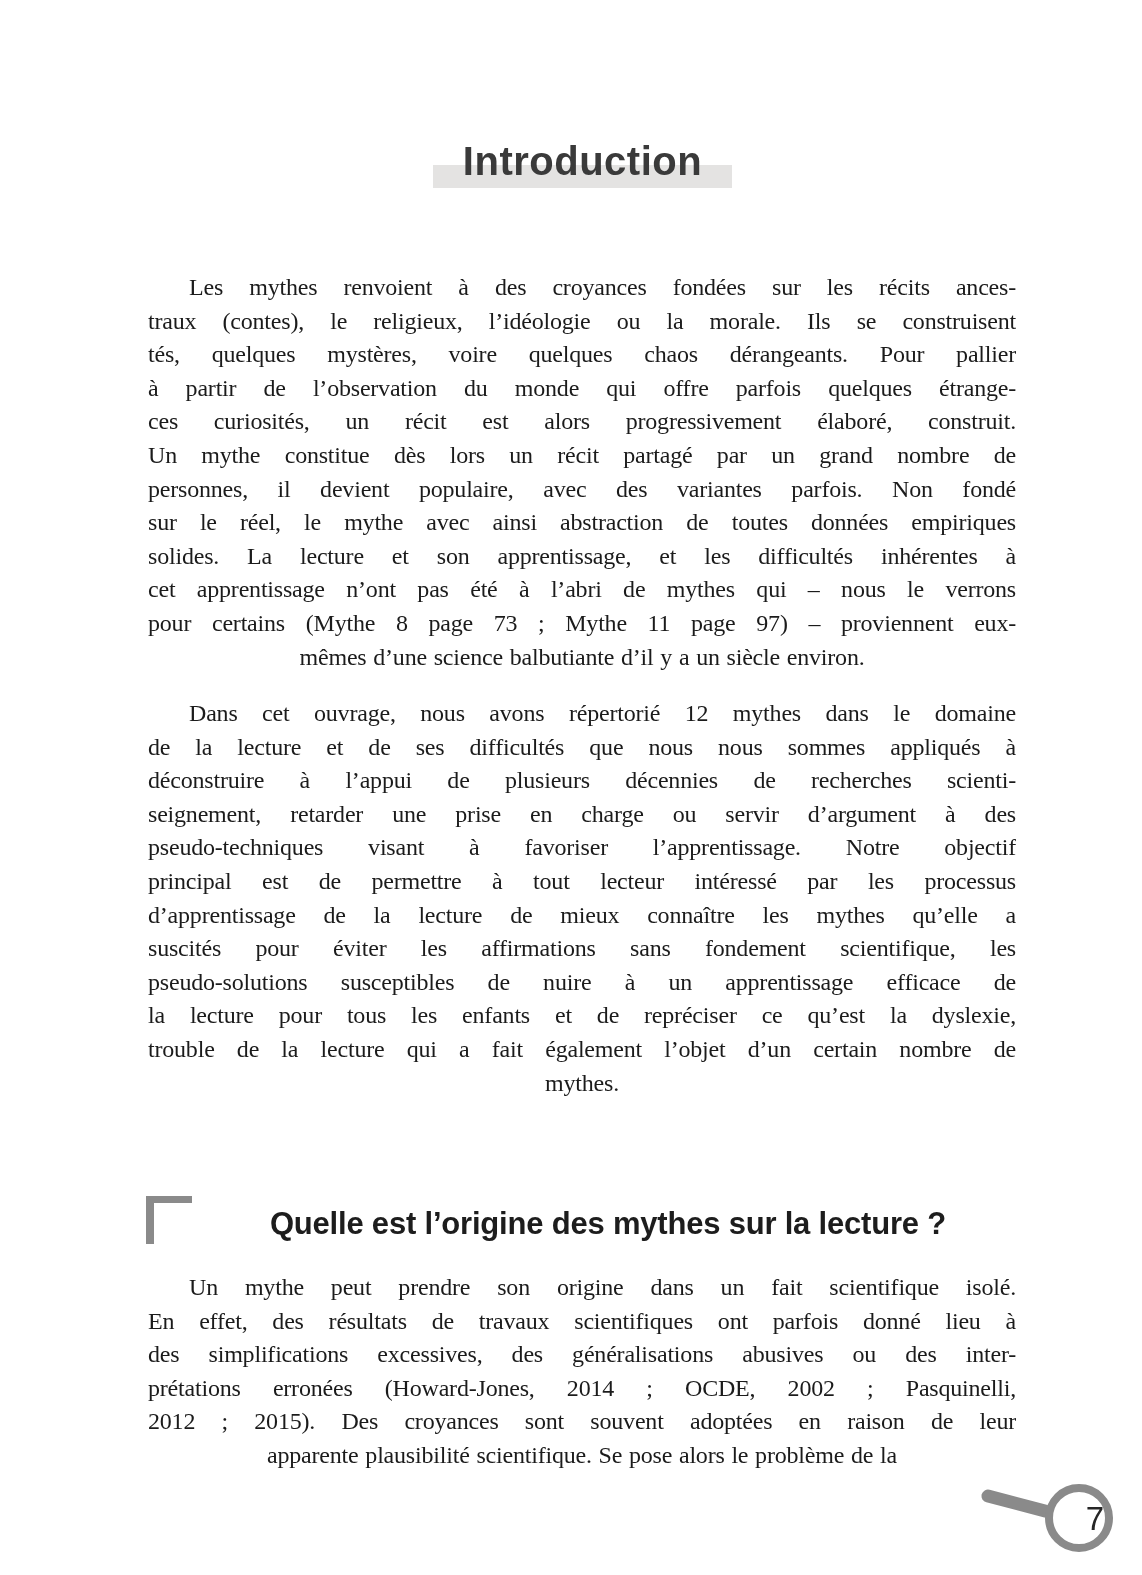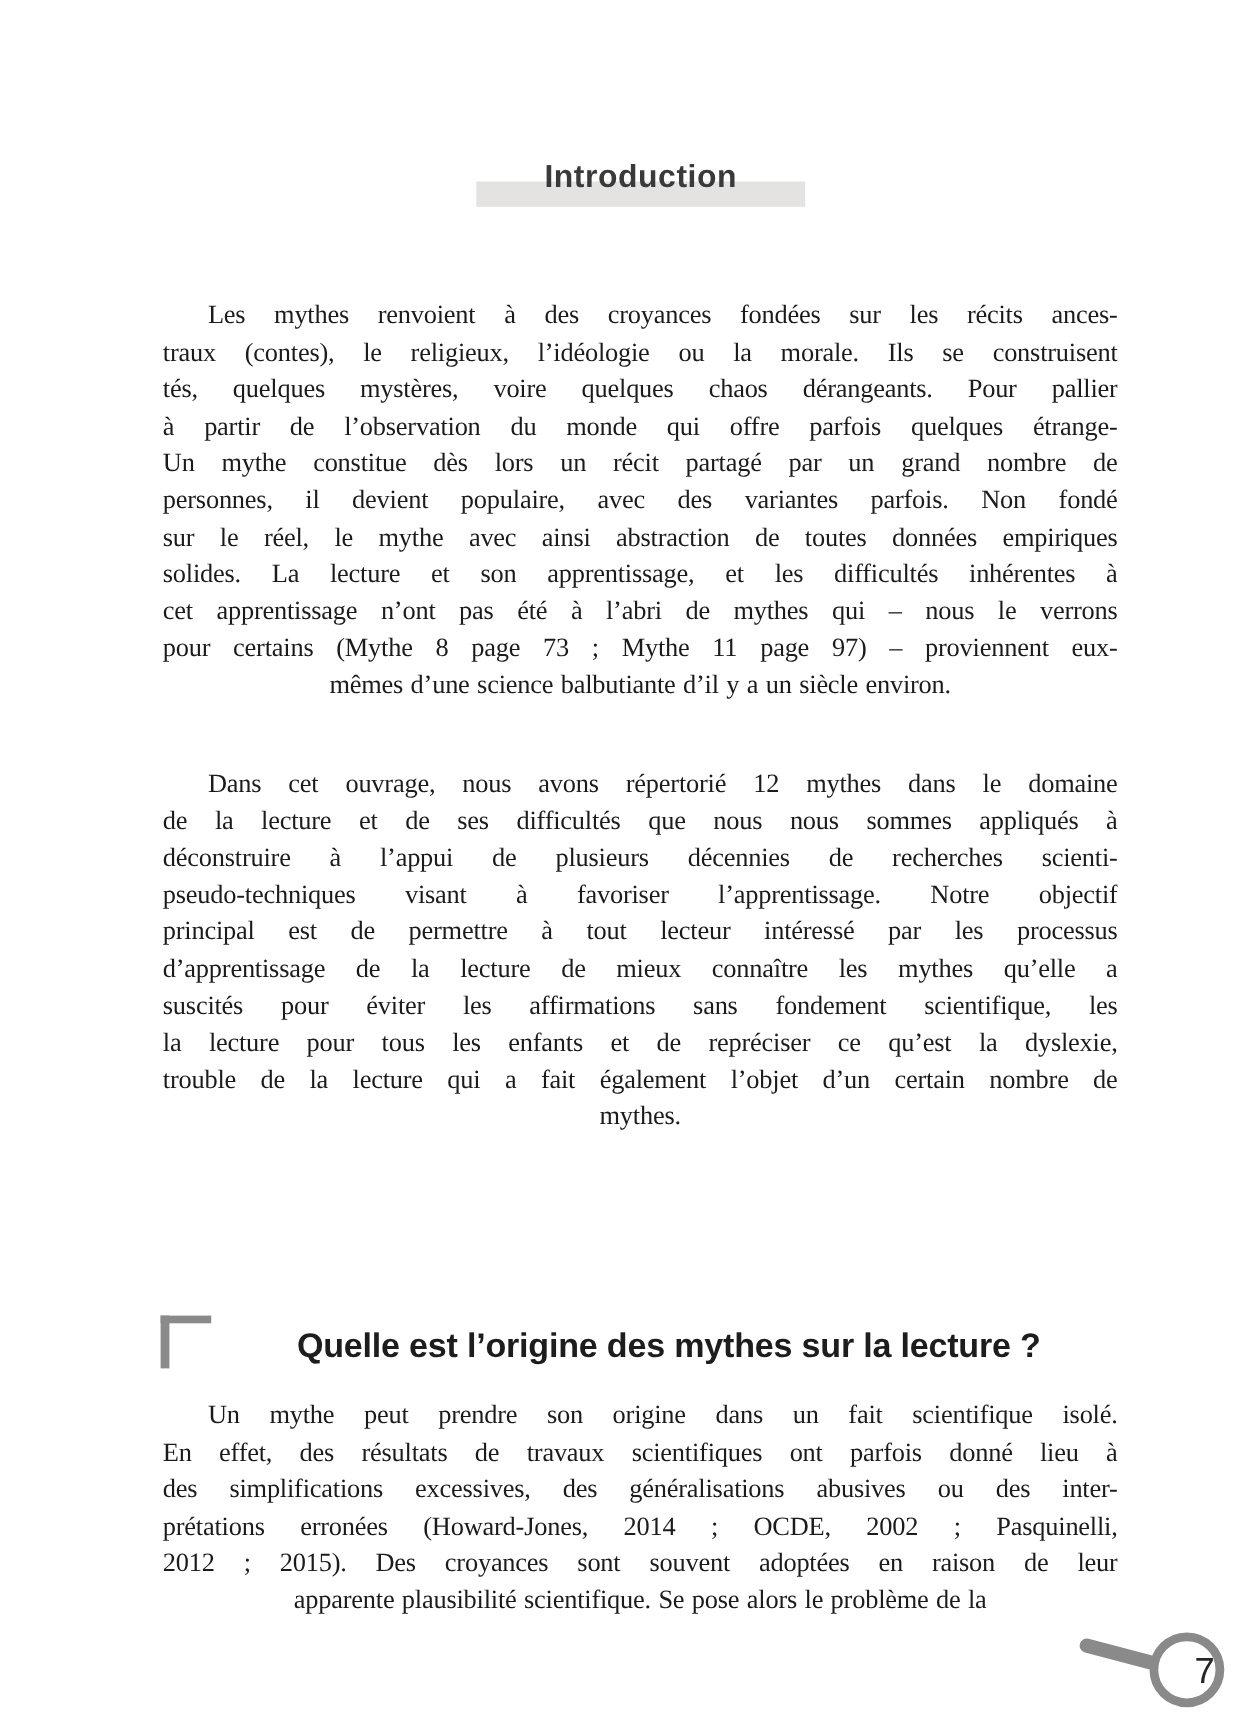--- a/index.html
+++ b/index.html
@@ -23,21 +23,21 @@
   
   .title-block { position: absolute; left: 433px; top: 140px; width: 299px; }
   .title-bar {
     position: absolute; left: 0; top: 25px; width: 299px; height: 23px;
     background: var(--title-bar);
   }
   .title-text {
     position: relative; margin: 0; width: 100%;
     text-align: center;
     font-family: "Liberation Sans", sans-serif;
-    font-weight: 700; font-size: 29px; line-height: 42px;
+    font-weight: 700; font-size: 40px; line-height: 42px;
     color: var(--title-text); letter-spacing: 0.5px;
   }
 
   
   .para { position: absolute; left: 148px; width: 868px; color: var(--body-text); }
   .para-1 { top: 271px; }
   .para-2 { top: 697px; }
   .para-3 { top: 1271px; }
   .tline {
     font-size: 24px; line-height: 33.6px; height: 33.6px;
@@ -79,37 +79,40 @@
   <div class="title-block">
     <div class="title-bar"></div>
     <h1 class="title-text">Introduction</h1>
   </div>
 
   <div class="para para-1">
       <div class="tline first">Les mythes renvoient à des croyances fondées sur les récits ances-</div>
       <div class="tline">traux (contes), le religieux, l’idéologie ou la morale. Ils se construisent</div>
       <div class="tline">tés, quelques mystères, voire quelques chaos dérangeants. Pour pallier</div>
       <div class="tline">à partir de l’observation du monde qui offre parfois quelques étrange-</div>
+      <div class="tline">ces curiosités, un récit est alors progressivement élaboré, construit.</div>
       <div class="tline">Un mythe constitue dès lors un récit partagé par un grand nombre de</div>
       <div class="tline">personnes, il devient populaire, avec des variantes parfois. Non fondé</div>
       <div class="tline">sur le réel, le mythe avec ainsi abstraction de toutes données empiriques</div>
       <div class="tline">solides. La lecture et son apprentissage, et les difficultés inhérentes à</div>
       <div class="tline">cet apprentissage n’ont pas été à l’abri de mythes qui – nous le verrons</div>
       <div class="tline">pour certains (Mythe 8 page 73 ; Mythe 11 page 97) – proviennent eux-</div>
       <div class="tline last">mêmes d’une science balbutiante d’il y a un siècle environ.</div>
     </div>
 
   <div class="para para-2">
       <div class="tline first">Dans cet ouvrage, nous avons répertorié 12 mythes dans le domaine</div>
       <div class="tline">de la lecture et de ses difficultés que nous nous sommes appliqués à</div>
       <div class="tline">déconstruire à l’appui de plusieurs décennies de recherches scienti-</div>
+      <div class="tline">seignement, retarder une prise en charge ou servir d’argument à des</div>
       <div class="tline">pseudo-techniques visant à favoriser l’apprentissage. Notre objectif</div>
       <div class="tline">principal est de permettre à tout lecteur intéressé par les processus</div>
       <div class="tline">d’apprentissage de la lecture de mieux connaître les mythes qu’elle a</div>
       <div class="tline">suscités pour éviter les affirmations sans fondement scientifique, les</div>
+      <div class="tline">pseudo-solutions susceptibles de nuire à un apprentissage efficace de</div>
       <div class="tline">la lecture pour tous les enfants et de repréciser ce qu’est la dyslexie,</div>
       <div class="tline">trouble de la lecture qui a fait également l’objet d’un certain nombre de</div>
       <div class="tline last">mythes.</div>
     </div>
 
   <div class="section-heading-block">
     <span class="corner-bracket"></span>
     <h2 class="section-heading">Quelle est l’origine des mythes sur la lecture ?</h2>
   </div>
 

